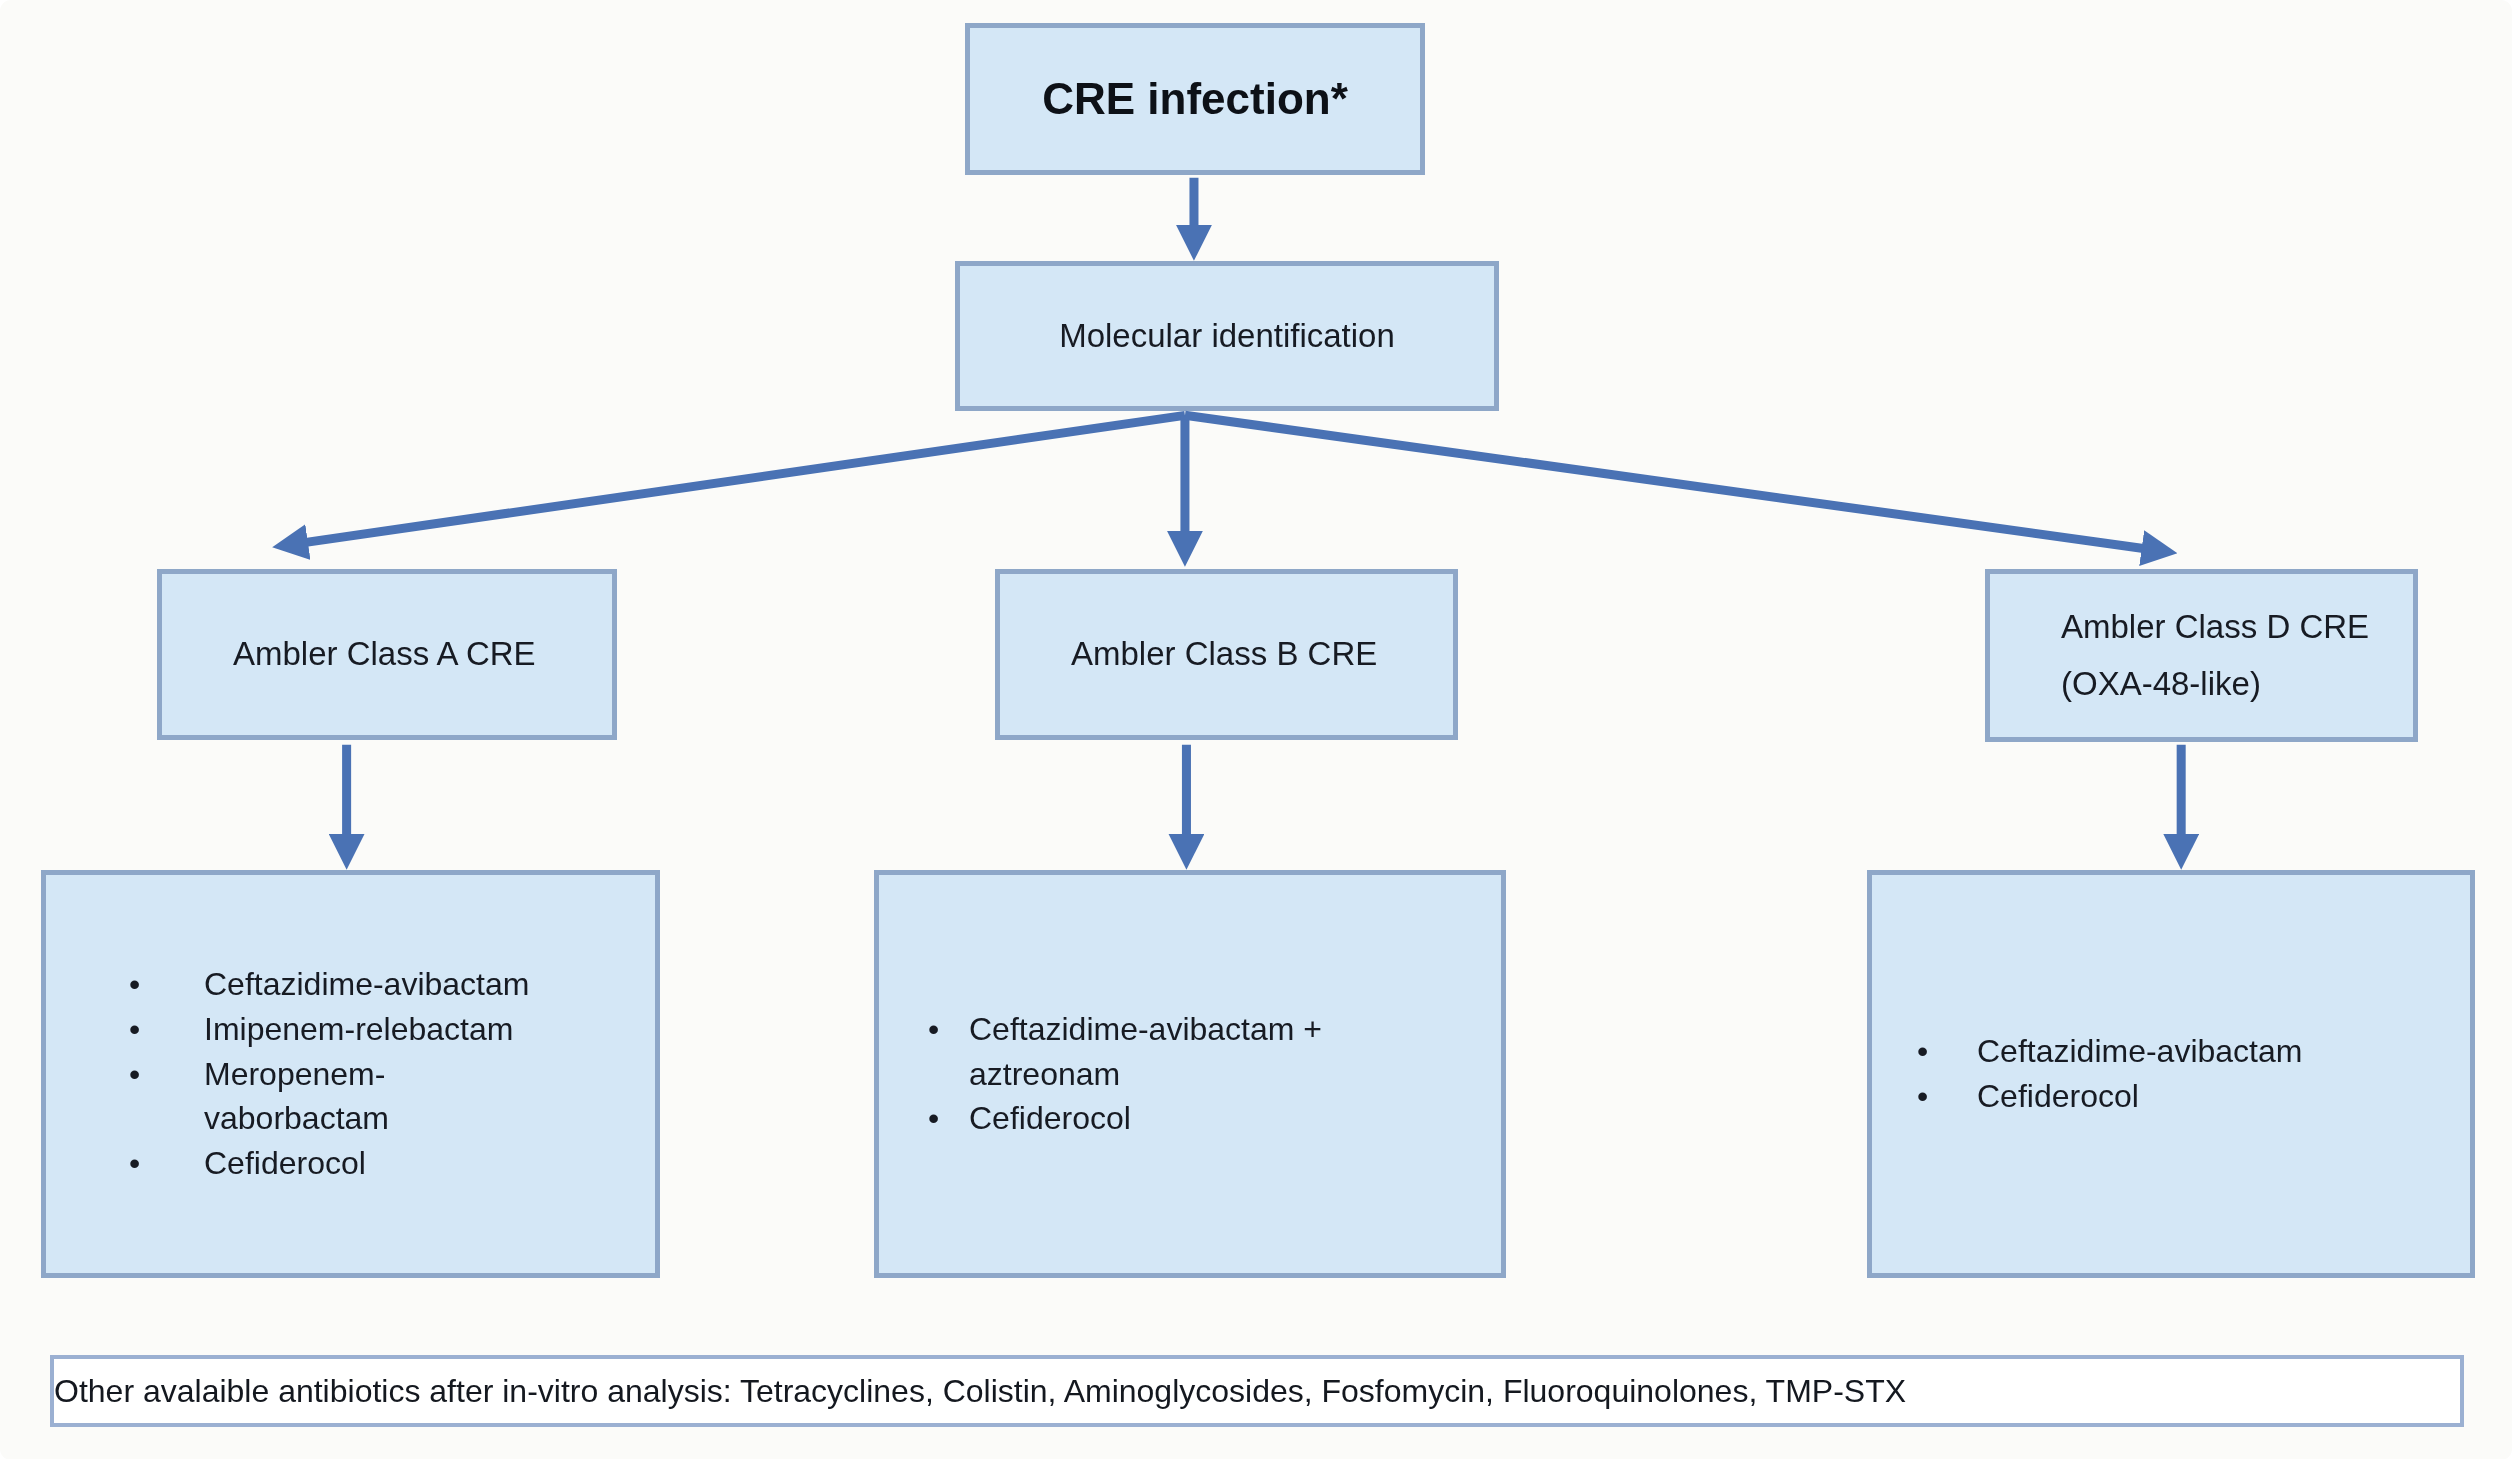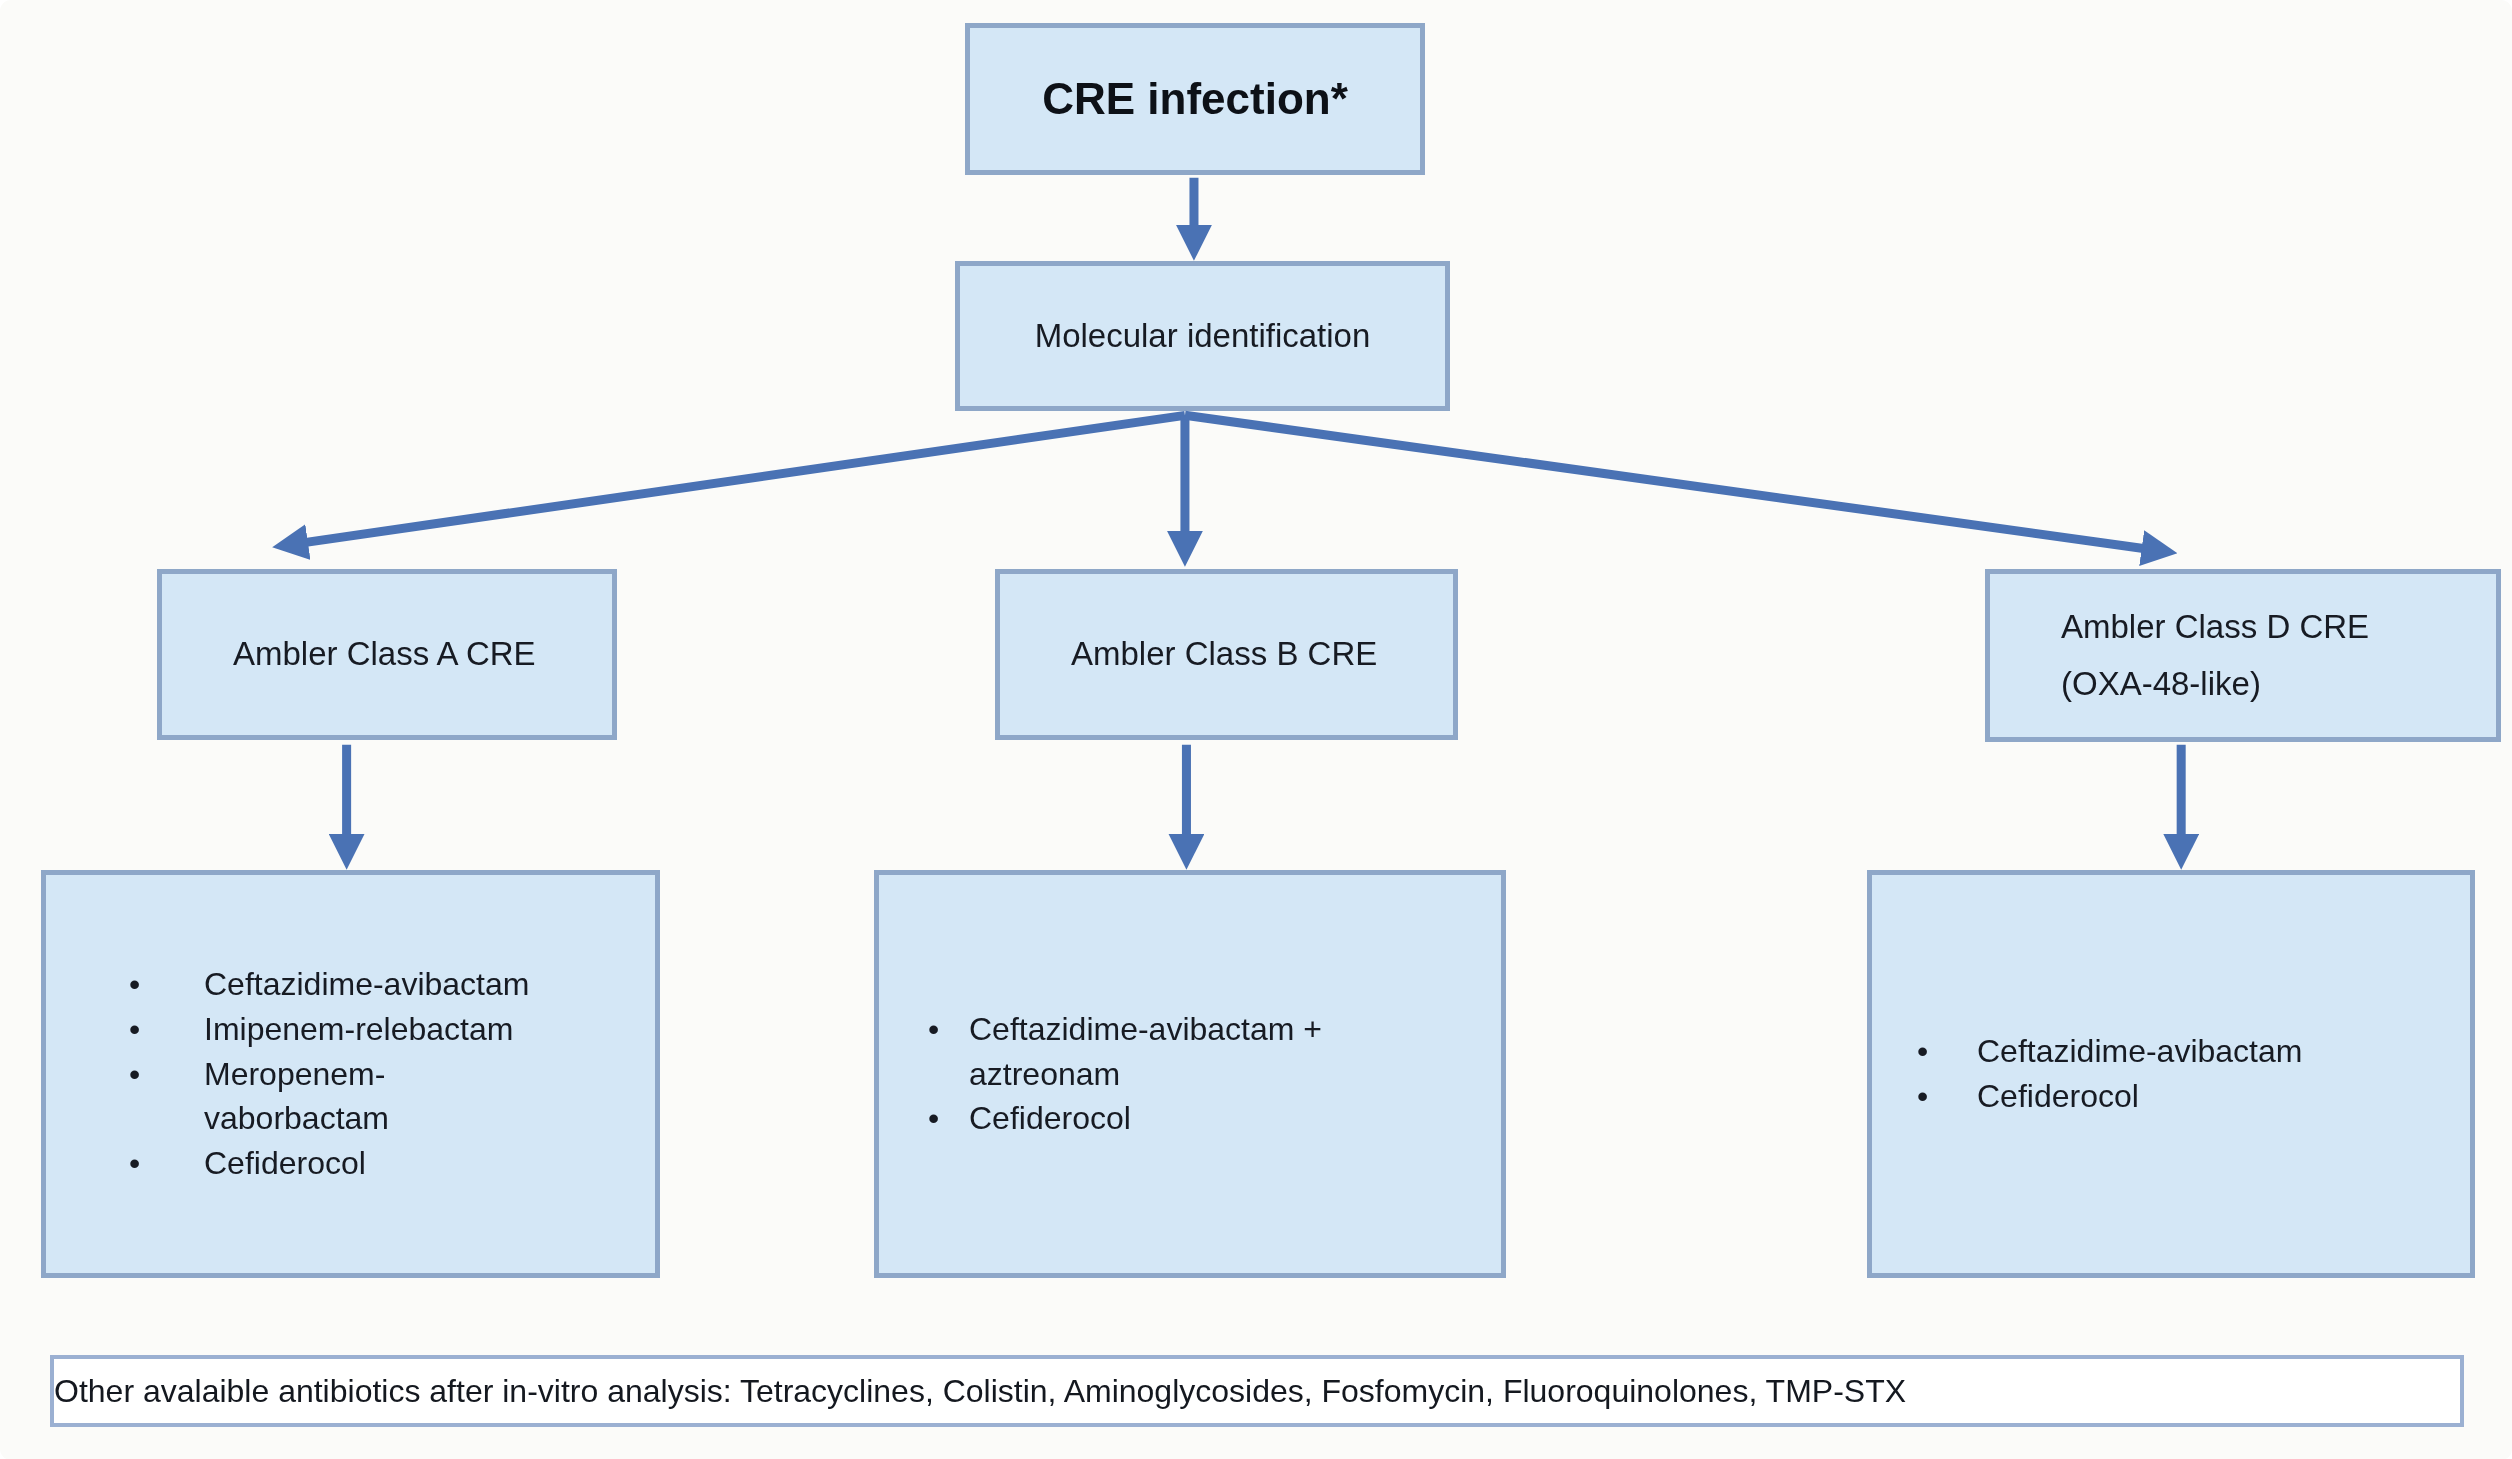--- a/index.html
+++ b/index.html
@@ -20,27 +20,27 @@
   .node {
     position:absolute; box-sizing:border-box;
     background:var(--box-fill,#d4e7f6);
     border:5.3px solid var(--box-border,#8ea7c8);
     z-index:2;
     display:flex; align-items:center;
   }
   .centered { justify-content:center; text-align:center; }
   .node.root  { left:965px; top:22.6px;  width:460px; height:152px; }
   .node.root span { font-size:44px; font-weight:bold; color:#0d1117; }
-  .node.step  { left:955px; top:261px; width:495px; height:150px; }
+  .node.step  { left:955px; top:261px; width:544px; height:150px; }
   .node.step span { font-size:33px; }
   .node.klass { top:569px; height:171px; padding-left:71px;margin-left:40px; }
   .node.klass .klabel { font-size:33px; line-height:1.7; text-align:left; }
   #class-a { left:117px;  width:460px; }
   #class-b { left:955px; width:463px; }
-  #class-d { left:1945px; width:516px; height:173px; }
+  #class-d { left:1945px; width:433px; height:173px; }
   .node.treat { top:870px; height:408px; }
   #treat-a { left:41px;   width:619px; }
   #treat-b { left:874px; width:632px; }
   #treat-d { left:1867px; width:608px; }
   .treat ul { list-style:none; margin:0; padding:0; font-size:32px; line-height:1.4; }
   .treat li { display:flex; align-items:flex-start; }
   .treat .bullet { flex:0 0 auto; }
   #treat-a ul { margin-left:83px; }
   #treat-a .bullet { width:75px; }
   #treat-a .txt { width:338px; }

